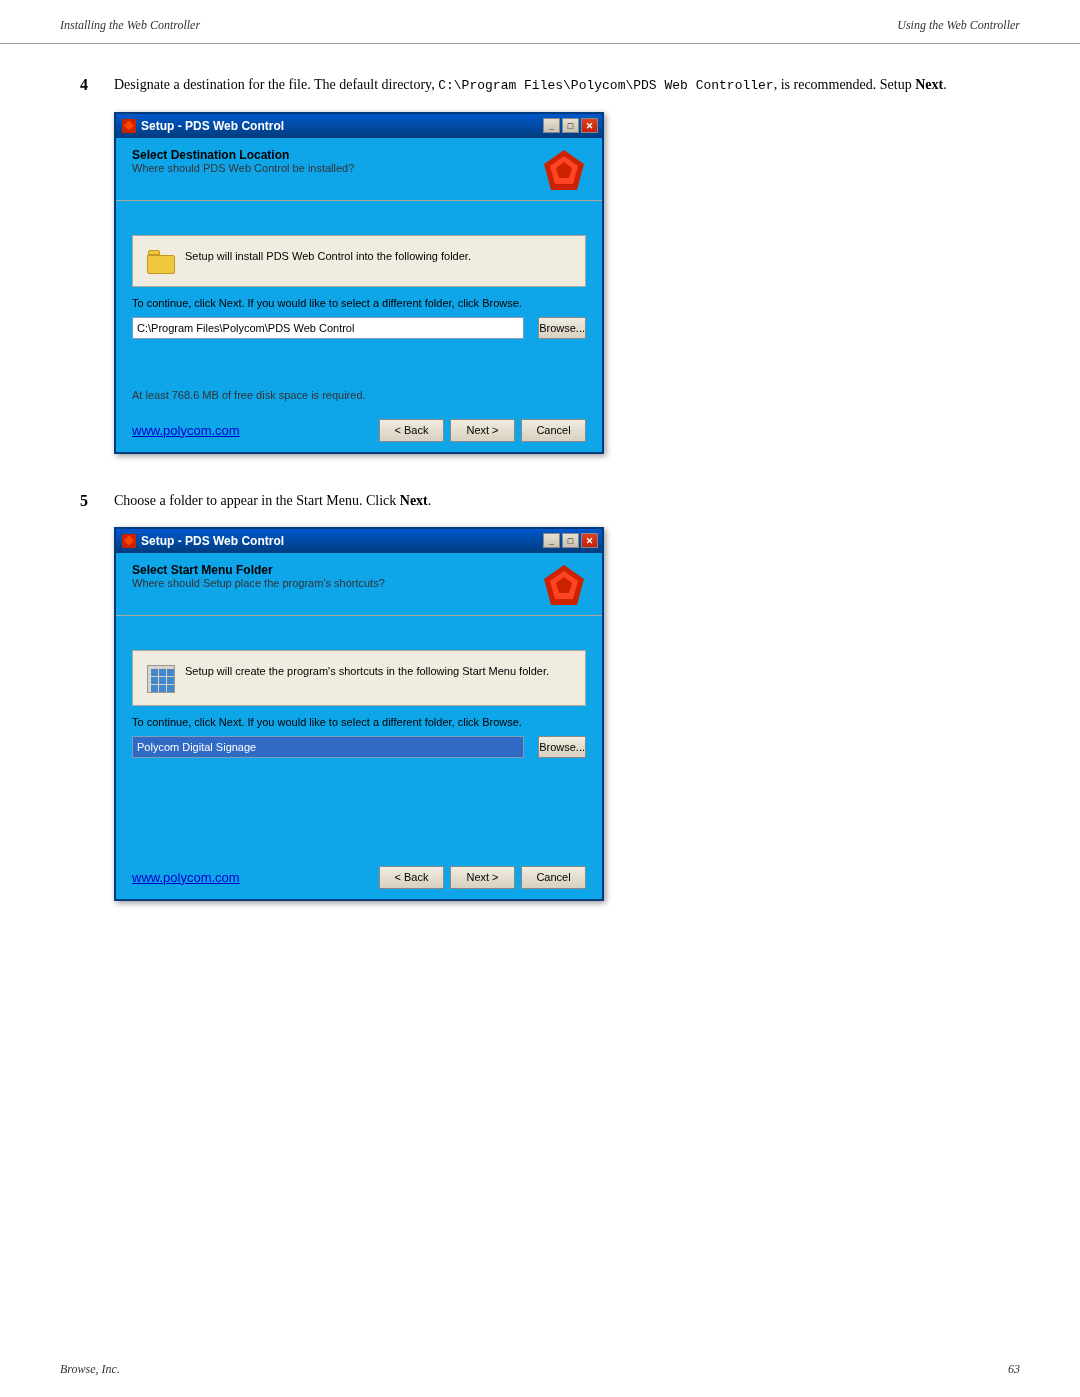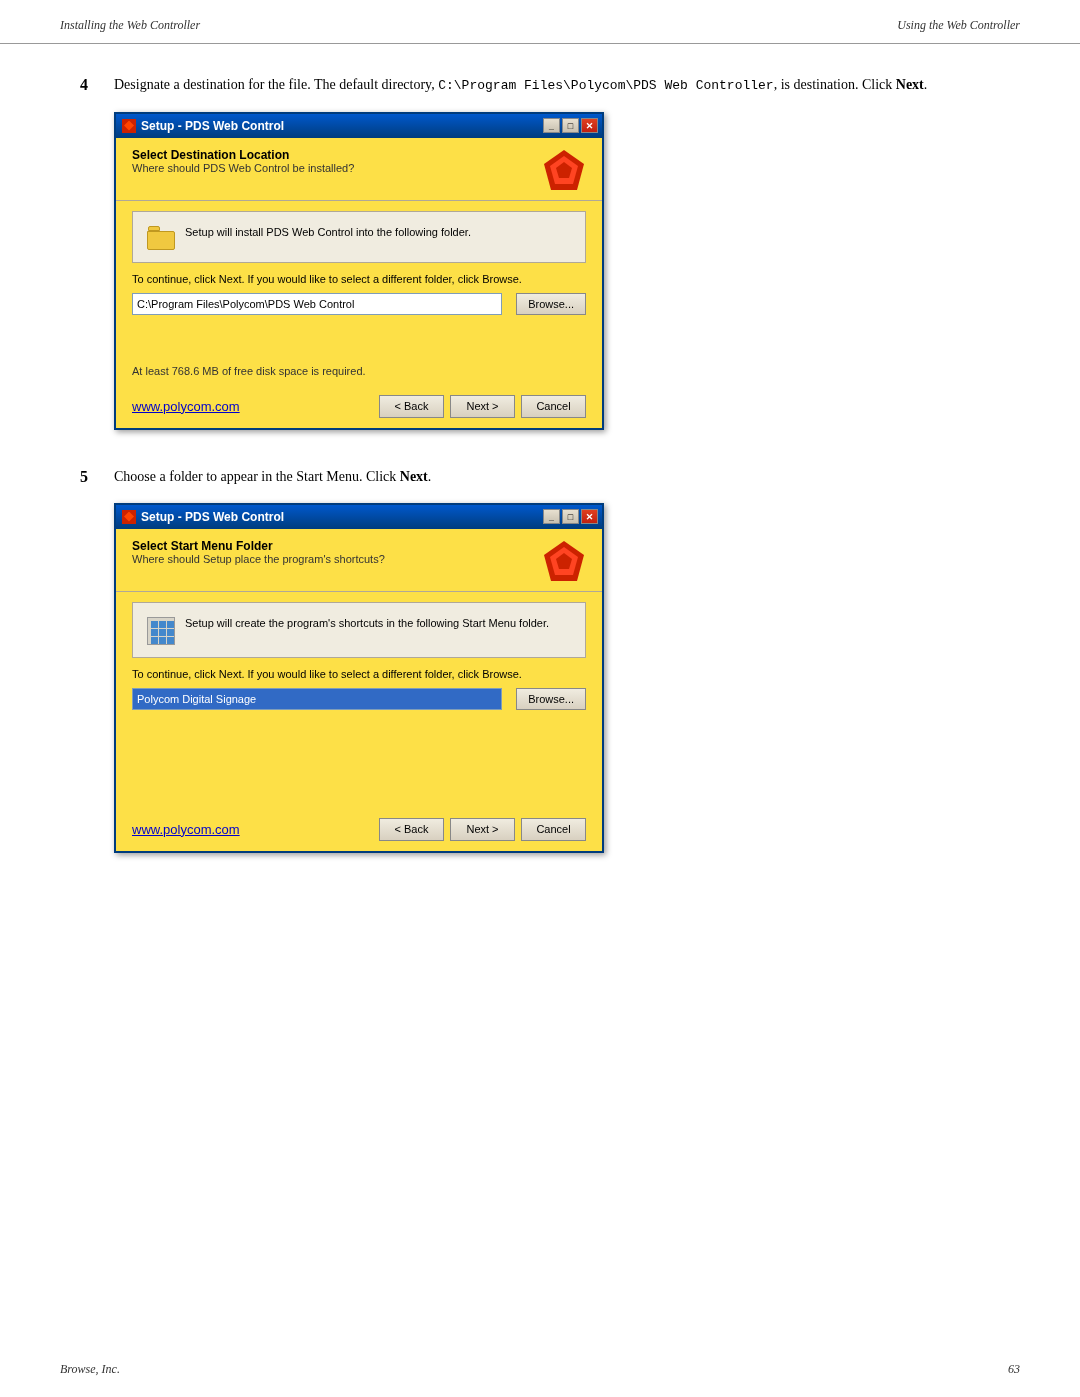--- a/index.html
+++ b/index.html
@@ -64,21 +64,21 @@
 
     
     .dialog-wrapper {
       margin-left: 34px;
       margin-bottom: 10px;
     }
 
     .dialog-box {
       border: 2px solid #003c7d;
       width: 490px;
-      background: #fde047;
+      background: #0ea5e9;
       box-shadow: 2px 2px 6px rgba(0,0,0,0.4);
     }
 
     
     .title-bar {
       background: linear-gradient(to bottom, #0058cc, #003c7d);
       display: flex;
       align-items: center;
       justify-content: space-between;
       padding: 3px 4px 3px 6px;
@@ -136,20 +136,21 @@
     }
 
     .tb-btn.close-btn {
       background: linear-gradient(to bottom, #e04020, #c02010);
       color: white;
     }
 
     
     .dialog-content {
       padding: 10px 16px 12px 16px;
+      margin-top: 24px;
     }
 
     .dialog-section-title {
       font-family: 'Tahoma', Arial, sans-serif;
       font-size: 12px;
       font-weight: bold;
       color: #000;
     }
 
     .dialog-section-subtitle {
@@ -209,21 +210,21 @@
       color: #000;
     }
 
     .path-input.highlighted {
       background: #316ac5;
       color: white;
     }
 
     .browse-btn {
       height: 22px;
-      padding: 0 11px;
+      padding: 0 0;
       background: linear-gradient(to bottom, #f0ece0, #d8d0c0);
       border: 1px solid #888;
       font-family: 'Tahoma', Arial, sans-serif;
       font-size: 11px;
       cursor: pointer;
       white-space: nowrap;
     }
 
     .disk-space-text {
       font-family: 'Tahoma', Arial, sans-serif;
@@ -284,21 +285,21 @@
   <span>Installing the Web Controller</span>
   <span>Using the Web Controller</span>
 </div>
 
 <div class="page-content">
 
   <div class="step-section">
     <div class="step-intro">
       <span class="step-number">4</span>
       <p class="step-text">
-        <span>Designate a destination for the file. The default directory, </span><span class="mono">C:\Program Files\Polycom\PDS Web Controller</span><span>, is destination. Click </span><strong>Next</strong><span>.</span>
+        <span>Designate a destination for the file. The default directory, </span><span class="mono">C:\Program Files\Polycom\PDS Web Controller</span><span>, is recommended. Setup </span><strong>Next</strong><span>.</span>
       </p>
     </div>
 
     <div class="dialog-wrapper">
       <div class="dialog-box">
 
         <div class="title-bar">
           <div class="title-bar-left">
             <div class="title-bar-icon">
               <div class="title-bar-icon-inner"></div>

